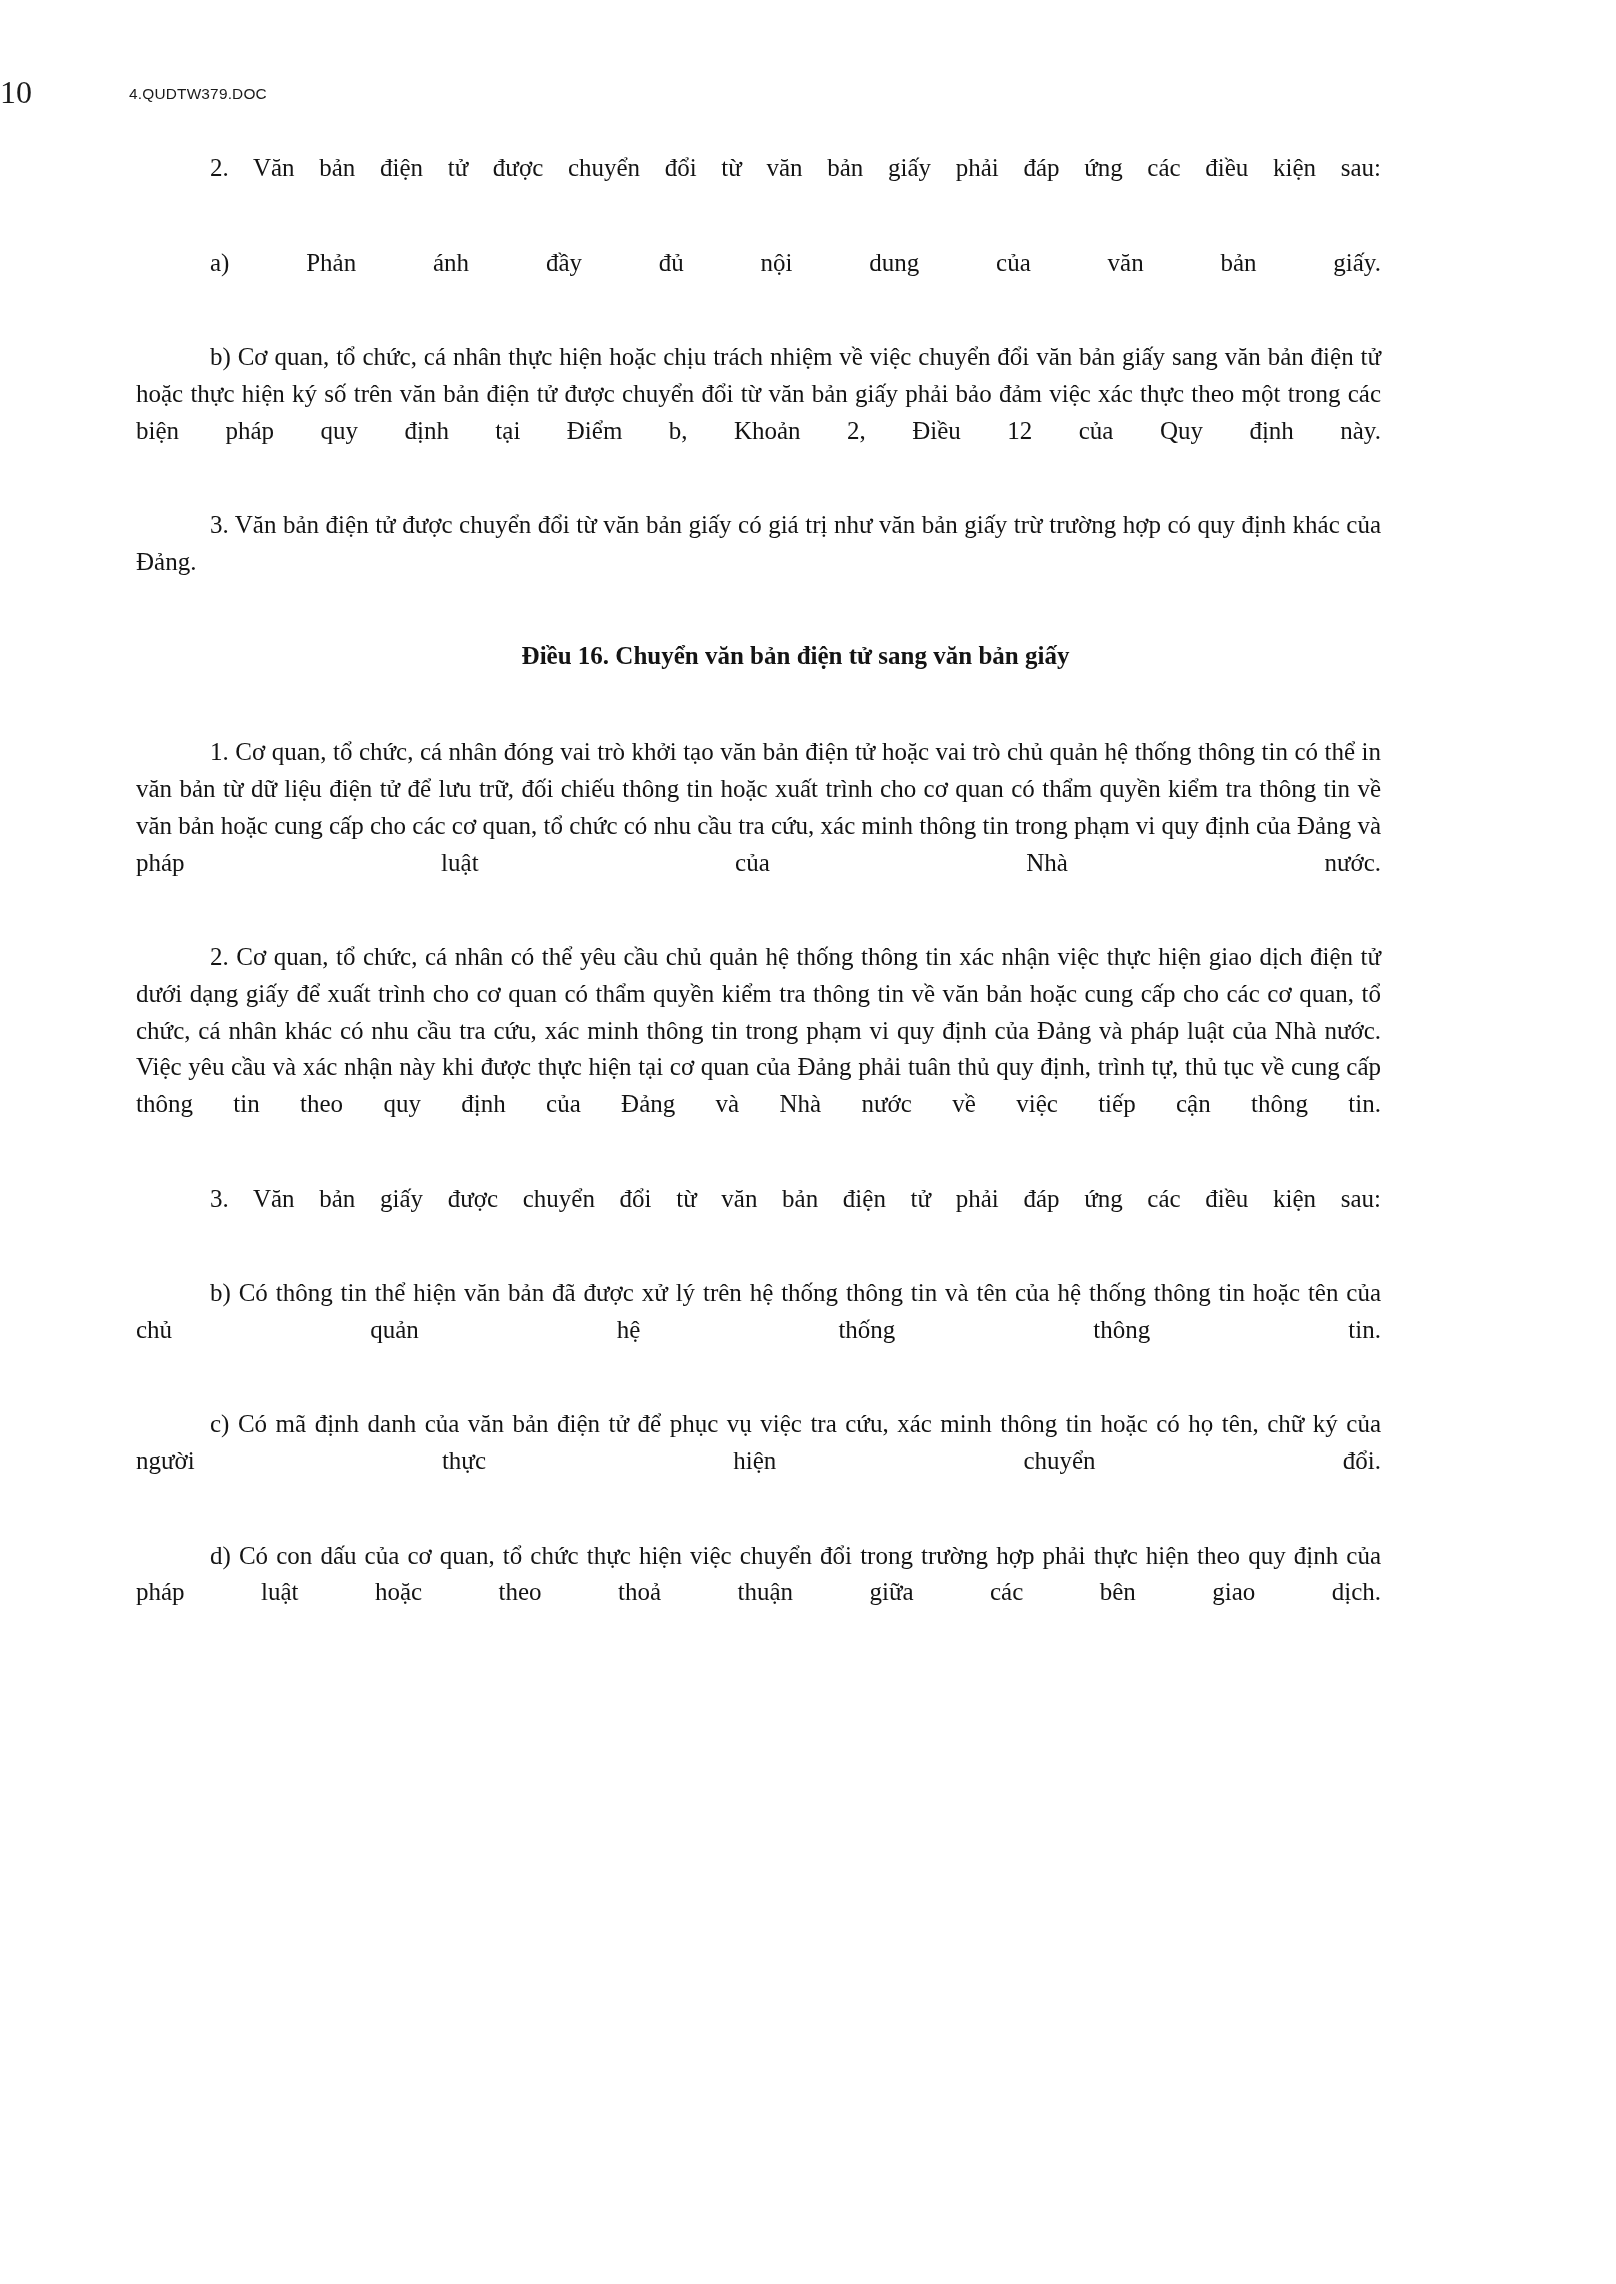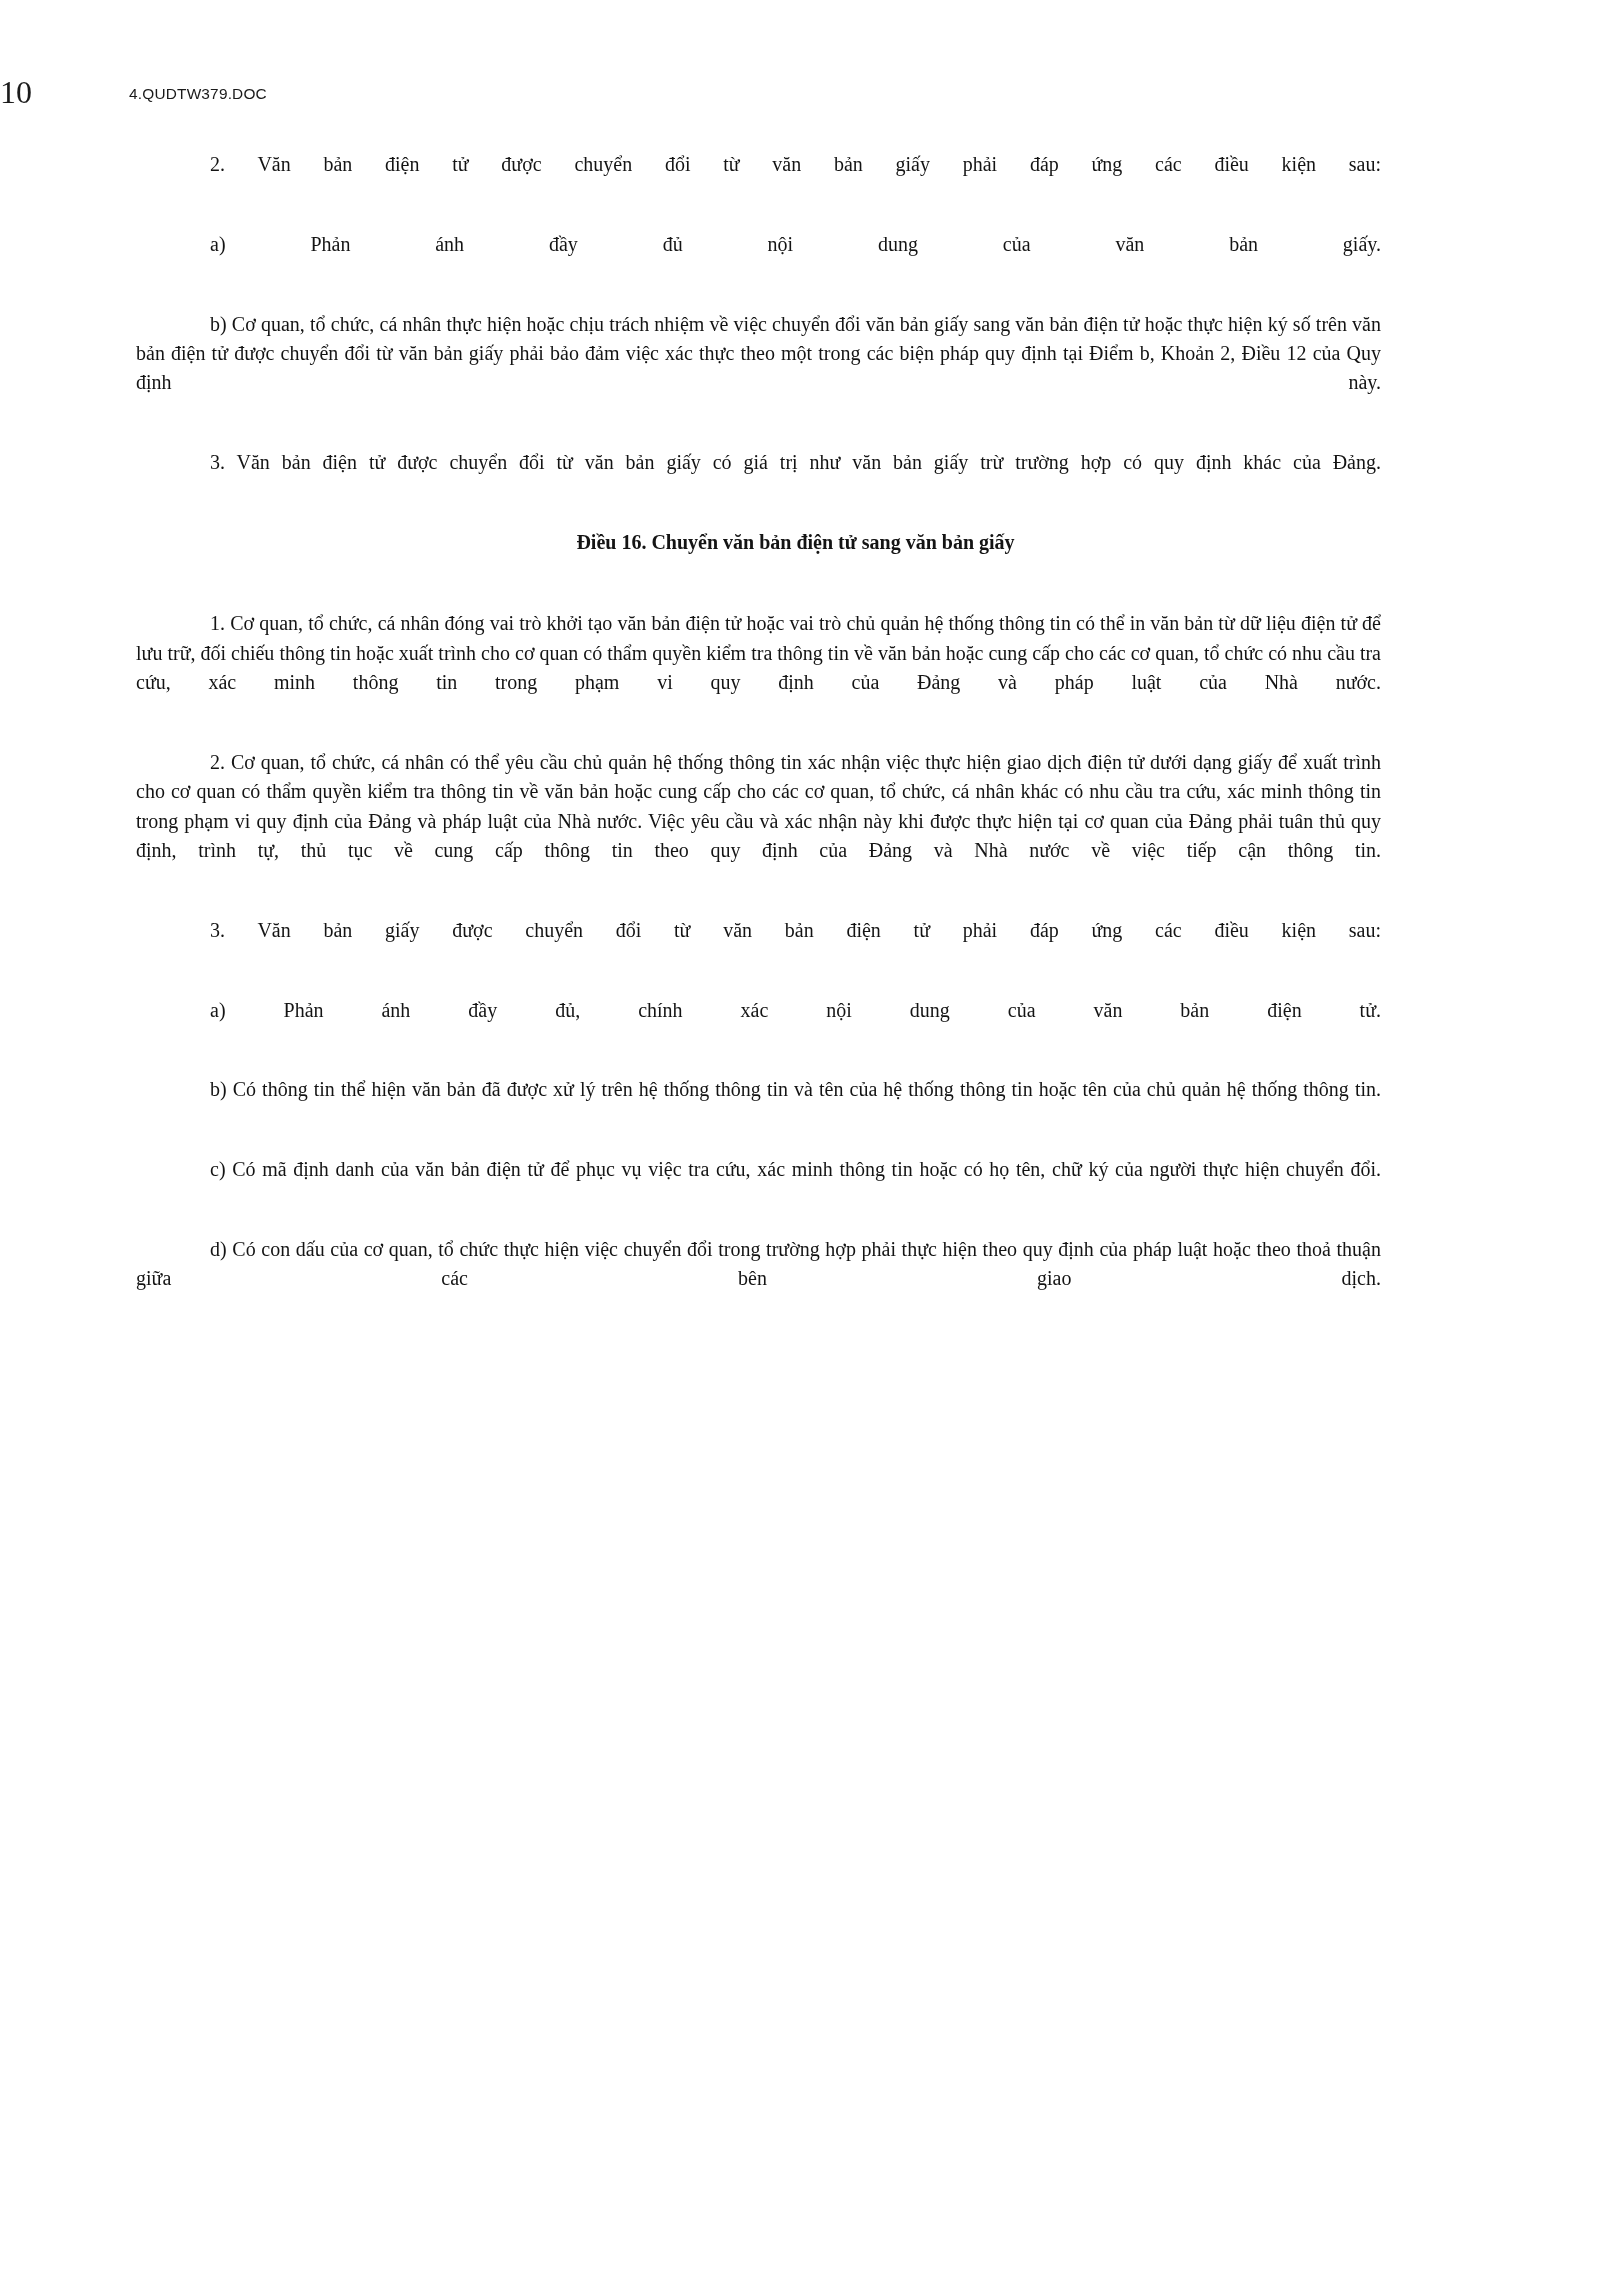--- a/index.html
+++ b/index.html
@@ -43,21 +43,21 @@
     color: #1a1a1a;
   }
   .body {
     position: absolute;
     left: 136px;
     top: 150px;
     width: 1245px;
   }
   p {
     margin: 0 0 21px 0;
-    font-size: 20px;
+    font-size: 25px;
     line-height: 1.47;
     text-align: justify;
     text-justify: inter-word;
     color: #141414;
   }
   p.indent {
     text-indent: 74px;
   }
   p.heading {
     text-indent: 74px;
@@ -87,20 +87,19 @@
 
   <div class="body">
     <p class="indent">2. Văn bản điện tử được chuyển đổi từ văn bản giấy phải đáp ứng các điều kiện sau:</p>
     <p class="indent">a) Phản ánh đầy đủ nội dung của văn bản giấy.</p>
     <p class="indent">b) Cơ quan, tổ chức, cá nhân thực hiện hoặc chịu trách nhiệm về việc chuyển đổi văn bản giấy sang văn bản điện tử hoặc thực hiện ký số trên văn bản điện tử được chuyển đổi từ văn bản giấy phải bảo đảm việc xác thực theo một trong các biện pháp quy định tại Điểm b, Khoản 2, Điều 12 của Quy định này.</p>
     <p class="indent">3. Văn bản điện tử được chuyển đổi từ văn bản giấy có giá trị như văn bản giấy trừ trường hợp có quy định khác của Đảng.</p>
     <p class="heading">Điều 16. Chuyển văn bản điện tử sang văn bản giấy</p>
     <p class="indent">1. Cơ quan, tổ chức, cá nhân đóng vai trò khởi tạo văn bản điện tử hoặc vai trò chủ quản hệ thống thông tin có thể in văn bản từ dữ liệu điện tử để lưu trữ, đối chiếu thông tin hoặc xuất trình cho cơ quan có thẩm quyền kiểm tra thông tin về văn bản hoặc cung cấp cho các cơ quan, tổ chức có nhu cầu tra cứu, xác minh thông tin trong phạm vi quy định của Đảng và pháp luật của Nhà nước.</p>
     <p class="indent">2. Cơ quan, tổ chức, cá nhân có thể yêu cầu chủ quản hệ thống thông tin xác nhận việc thực hiện giao dịch điện tử dưới dạng giấy để xuất trình cho cơ quan có thẩm quyền kiểm tra thông tin về văn bản hoặc cung cấp cho các cơ quan, tổ chức, cá nhân khác có nhu cầu tra cứu, xác minh thông tin trong phạm vi quy định của Đảng và pháp luật của Nhà nước. Việc yêu cầu và xác nhận này khi được thực hiện tại cơ quan của Đảng phải tuân thủ quy định, trình tự, thủ tục về cung cấp thông tin theo quy định của Đảng và Nhà nước về việc tiếp cận thông tin.</p>
     <p class="indent">3. Văn bản giấy được chuyển đổi từ văn bản điện tử phải đáp ứng các điều kiện sau:</p>
-    <p class="indent">a) Phản ánh đầy đủ, chính xác nội dung của văn bản điện tử.</p>
     <p class="indent">b) Có thông tin thể hiện văn bản đã được xử lý trên hệ thống thông tin và tên của hệ thống thông tin hoặc tên của chủ quản hệ thống thông tin.</p>
     <p class="indent">c) Có mã định danh của văn bản điện tử để phục vụ việc tra cứu, xác minh thông tin hoặc có họ tên, chữ ký của người thực hiện chuyển đổi.</p>
     <p class="indent last">d) Có con dấu của cơ quan, tổ chức thực hiện việc chuyển đổi trong trường hợp phải thực hiện theo quy định của pháp luật hoặc theo thoả thuận giữa các bên giao dịch.</p>
   </div>
 
 </div>
 
 
 </body></html>

